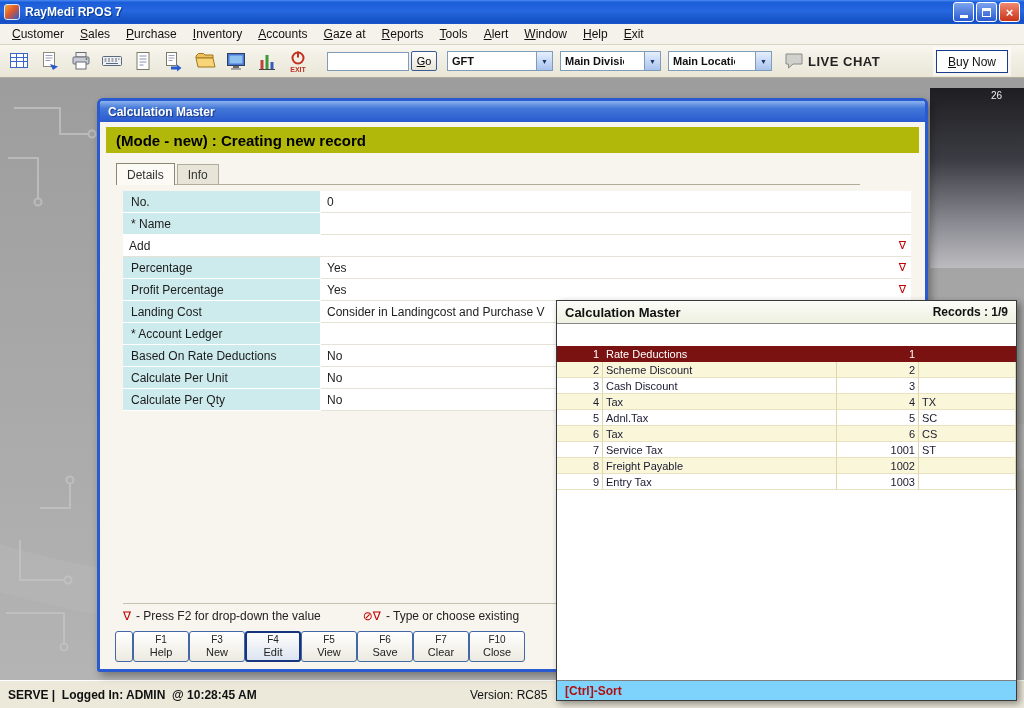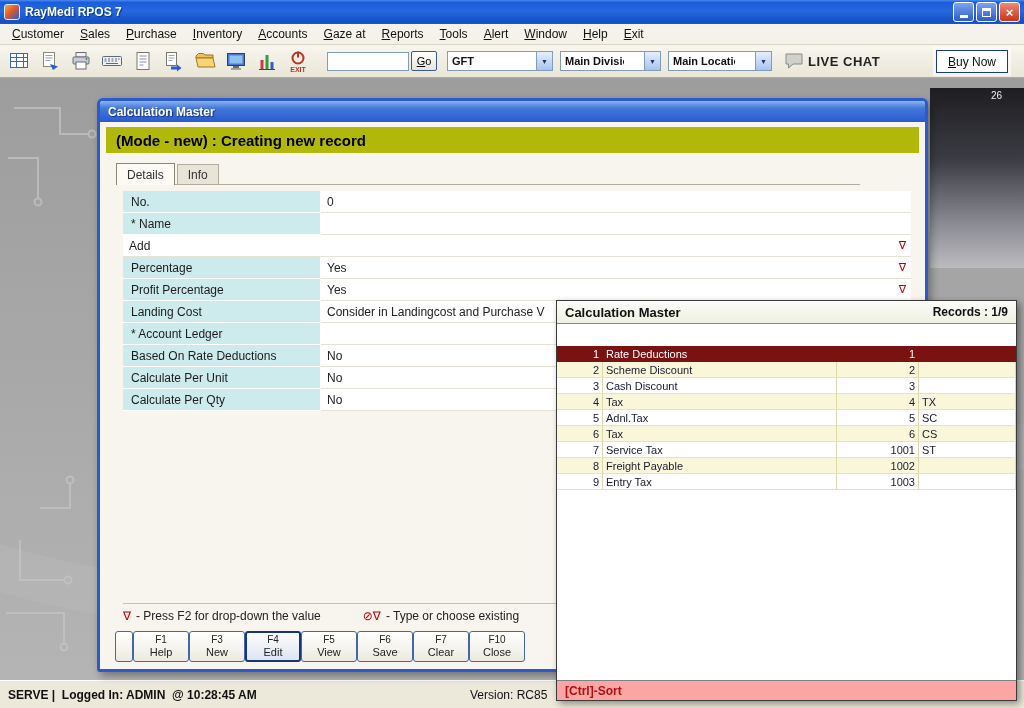--- a/index.html
+++ b/index.html
@@ -107,21 +107,21 @@
   .pp-grid { margin-top:22px; }
   .g-row { display:grid; grid-template-columns:46px 234px 82px 1fr; height:16px; font-size:11px; }
   .g-cell { display:flex; align-items:center; padding:0 3px; border-right:1px solid #ded6ae;
     border-bottom:1px solid #e8e2c0; color:#1a1a30; overflow:hidden; white-space:nowrap; background:#fff; }
   .g-cell.num { justify-content:flex-end; }
   .g-head .g-cell { background:#b2b80a; color:#fff; font-weight:700; border-right:1px solid #9aa000;
     border-bottom:1px solid #9aa000; }
   .g-row.alt .g-cell { background:#faf6da; }
   .g-row.selected .g-cell { background:#7a1212; color:#fff; border-color:#7a1212; }
   .pp-footer { position:absolute; left:0; right:0; bottom:0; height:20px; border-top:1px solid #808080;
-    display:flex; align-items:center; padding:0 8px; background:#fca5a5; }
+    display:flex; align-items:center; padding:0 8px; background:#7dd3fc; }
   .sort-hint { color:#b01010; font-weight:700; font-size:12px; }
 
   
   .statusbar { position:absolute; left:0; right:0; bottom:0; height:28px; background:#ece9da;
     border-top:1px solid #fff; display:flex; align-items:center; padding:8px 8px; font-size:12px;
     color:#111; z-index:1; }
   .statusbar span { white-space:pre; }
   .status-left { font-weight:700; }
   .version { position:absolute; left:470px; font-weight:400; }
 </style>

